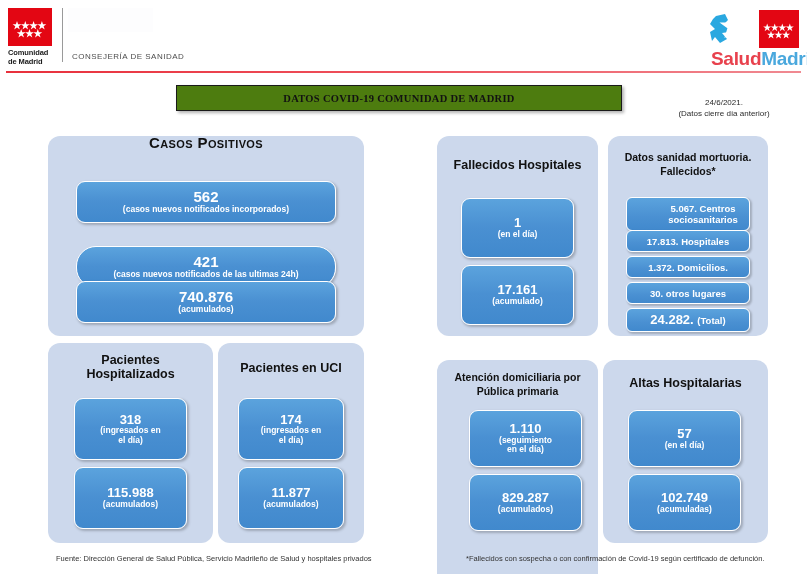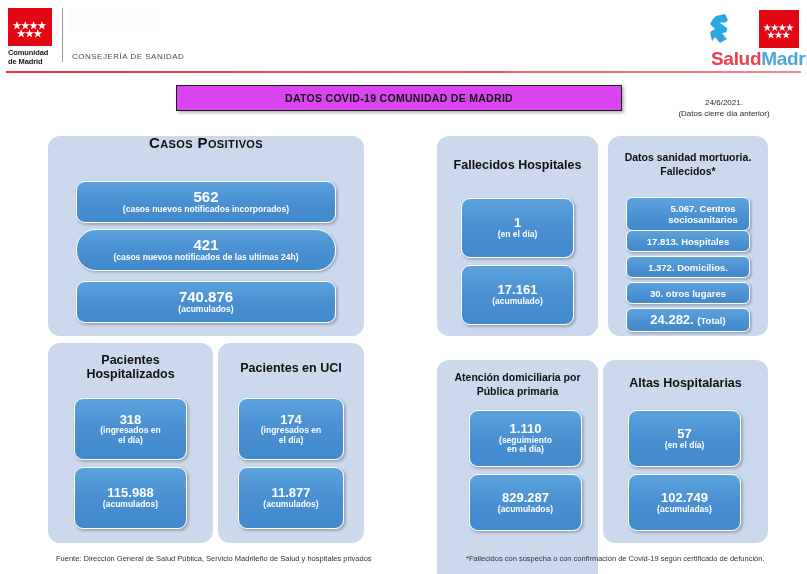--- a/index.html
+++ b/index.html
@@ -95,25 +95,26 @@
     width: 795px; height: 2.4px;
     background: linear-gradient(to right, #e8303c 0%, #ef5560 55%, #f08a92 100%);
   }
 
   
   .title-bar {
     position: absolute;
     left: 176px; top: 85px;
     width: 444px; height: 24px;
     border: 1.6px solid #1a1a1a;
-    background: #d946ef;
+    background: #4d7c0f;
     box-shadow: 2px 2px 3px rgba(0,0,0,0.30);
     display: flex;
     align-items: center;
     justify-content: center;
+    font-family: Liberation Serif, serif;
   }
   .title-bar span {
     font-size: 10.5px;
     font-weight: bold;
     color: #121212;
     letter-spacing: 0.3px;
   }
   .date-block {
     position: absolute;
     right: 8px; top: 97px;
@@ -271,21 +272,21 @@
 </div>
 
 <div class="panel" style="left:48px; top:136px; width:316px; height:200px;">
   <div class="panel-title t-smallcaps" style="padding-top:0;">Casos Positivos</div>
 
   <div class="vbox" style="left:28px; top:45px; width:260px; height:42px;">
     <div class="num n-lg">562</div>
     <div class="lbl l-sm">(casos nuevos notificados incorporados)</div>
   </div>
 
-  <div class="vbox" style="left:28px; top:93px; width:260px; height:42px;border-radius:20px;">
+  <div class="vbox" style="left:28px; top:110px; width:260px; height:42px;border-radius:20px;">
     <div class="num n-lg">421</div>
     <div class="lbl l-sm">(casos nuevos notificados de las ultimas 24h)</div>
   </div>
 
   <div class="vbox" style="left:28px; top:145px; width:260px; height:42px;">
     <div class="num n-lg">740.876</div>
     <div class="lbl l-sm">(acumulados)</div>
   </div>
 </div>
 

